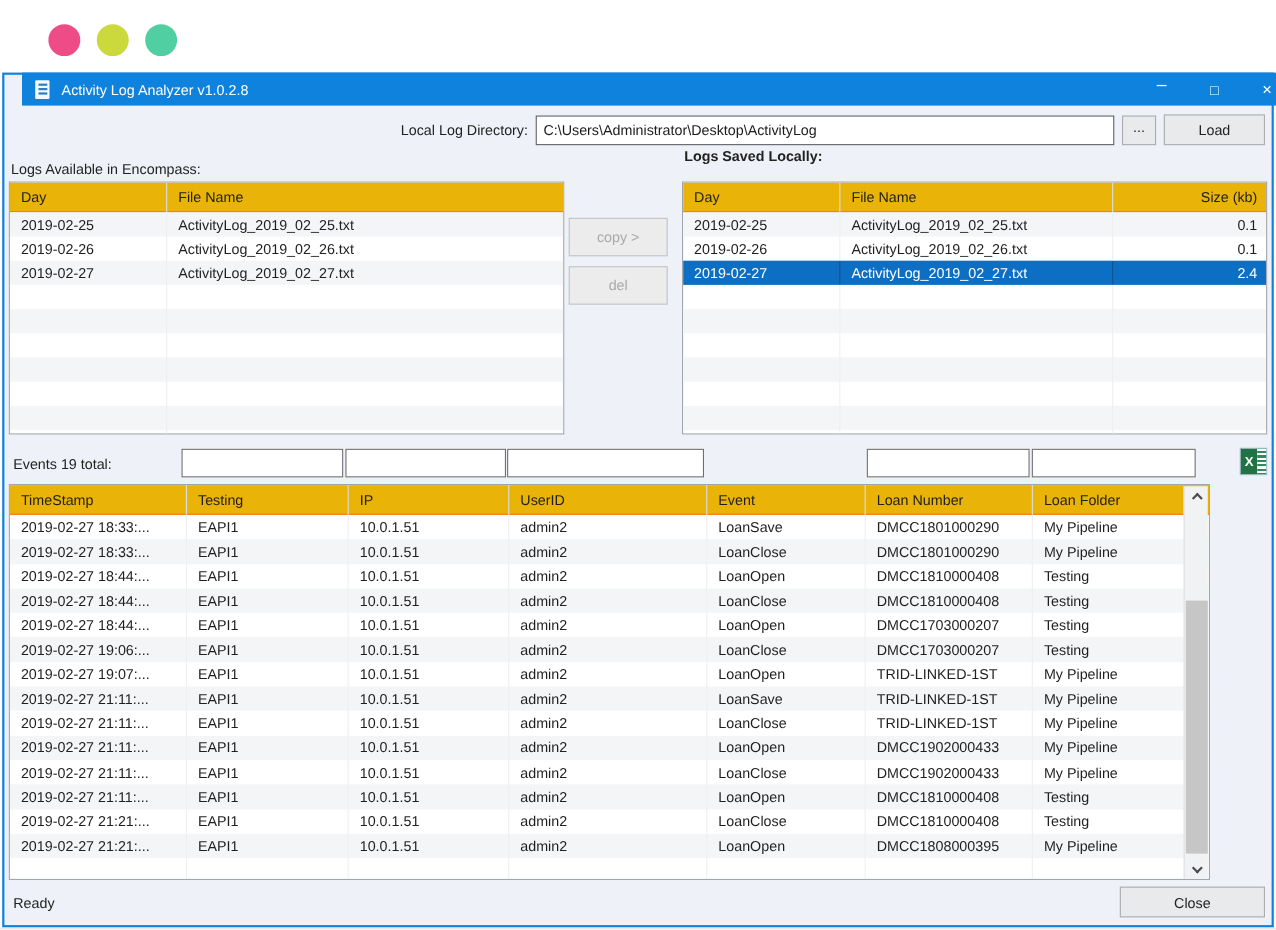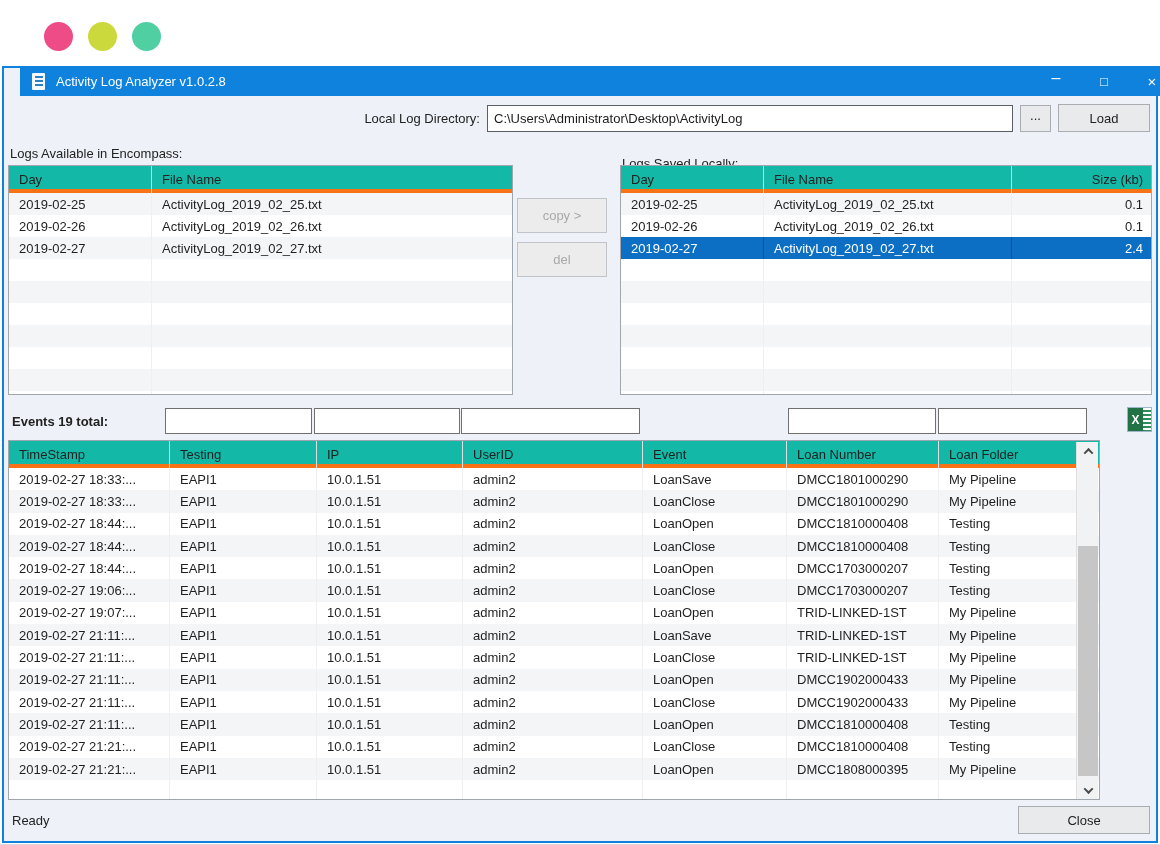--- a/index.html
+++ b/index.html
@@ -37,31 +37,31 @@
          color:#222; display:flex; align-items:center; justify-content:center;
          font-family:"Liberation Sans",sans-serif; }
   .browse-btn { left:1020px; top:105px; width:31px; height:27px; padding-bottom:6px; }
   .load-btn { left:1058px; top:104px; width:92px; height:28px; }
   .btn.disabled { color:#a9a9a9; background:#ececec; border-color:#c0c4c8;margin-top:32px; }
   .copy-btn { left:517px; top:166px; width:90px; height:35px; }
   .del-btn  { left:517px; top:210px; width:90px; height:35px; }
   .close-btn { left:1018px; top:806px; width:132px; height:28px; }
 
   .enc-label { left:10px; top:146px; }
-  .loc-label { left:622px; top:156px; }
-  .events-label { left:12px; top:414px;font-weight:bold; }
+  .loc-label { left:622px; top:134px;font-weight:bold; }
+  .events-label { left:12px; top:414px; }
   .status-label { left:12px; top:813px; }
 
   
   .tbl { position:absolute; background:#fff; border:1px solid #a0a6ad; overflow:hidden; }
   .enc-tbl { left:8px; top:165px; width:505px; height:230px; }
   .loc-tbl { left:620px; top:165px; width:532px; height:230px; }
   .ev-tbl  { left:8px; top:440px; width:1092px; height:360px; }
-  .thead { display:grid; height:27px; align-items:center; background:#14b8a6;
-           border-bottom:4px solid #f97316; font-size:13px; color:#1f1f1f; }
+  .thead { display:grid; height:27px; align-items:center; background:#eab308;
+           border-bottom:1px solid #f97316; font-size:13px; color:#1f1f1f; }
   .thead .hcell { padding-left:10px; height:27px; display:flex; align-items:center; }
   .thead .hcell + .hcell { border-left:1px solid #dcdee1; }
   .trow { display:grid; font-size:13px; color:#1f1f1f; }
   .enc-row, .loc-row { height:22px; }
   .ev-row { height:22.3px; }
   .enc-row { grid-template-columns:142px 363px; }
   .loc-row { grid-template-columns:142px 248px 142px; }
   .enc-head { grid-template-columns:142px 363px; }
   .loc-head { grid-template-columns:142px 248px 142px; }
   .ev-row, .ev-head { grid-template-columns:160px 147px 146px 180px 144px 152px 191px; }

